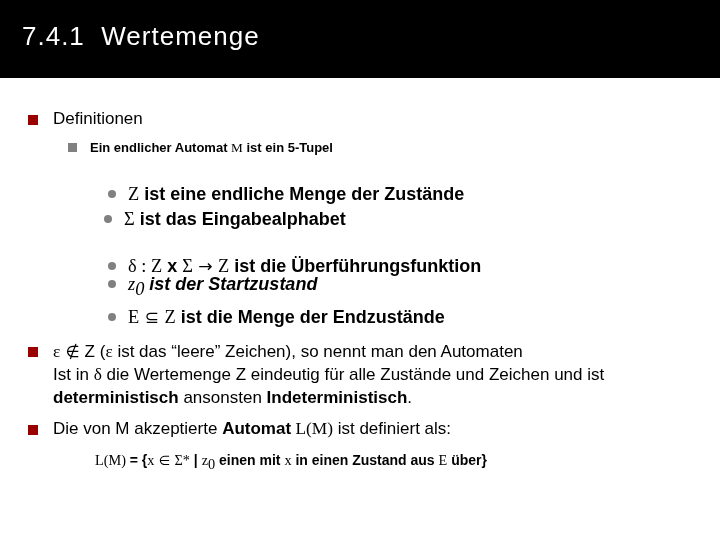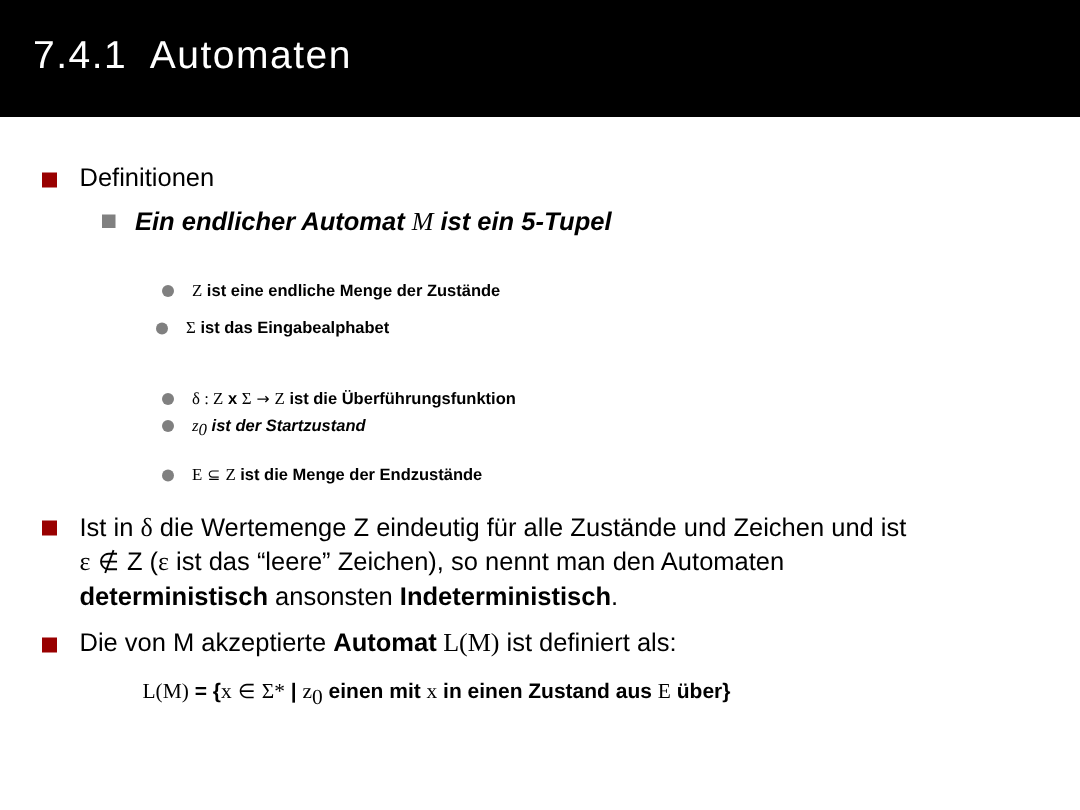--- a/index.html
+++ b/index.html
@@ -73,31 +73,30 @@
   .lvl1 {
     position: absolute;
     font-size: 17px;
     line-height: 22px;
   }
   .lvl1 .bullet-sq-red { left: -25px; top: 7px; }
 
   
   .lvl2 {
     position: absolute;
-    font-size: 17px;
+    font-size: 13px;
     font-weight: bold;
     line-height: 21px;
-    font-style: italic;
   }
   .lvl2 .bullet-sq-gray { left: -22px; top: 6px; }
 
   
   .lvl3 {
     position: absolute;
-    font-size: 11px;
+    font-size: 18px;
     font-weight: bold;
     line-height: 20px;
   }
   .lvl3 .bullet-dot-gray { left: -20px; top: 6px; }
 
   
   .m {
     font-family: "Liberation Serif", serif;
     font-weight: normal;
     font-size: 1.02em;
@@ -112,21 +111,21 @@
     font-size: 0.68em;
     vertical-align: baseline;
     position: relative;
     bottom: -0.28em;
   }
 </style>
 </head>
 <body>
 
 <div class="title-bar">
-  <div class="title-text">7.4.1  Automaten</div>
+  <div class="title-text">7.4.1  Wertemenge</div>
 </div>
 
 <div class="slide-body">
 
   <div class="lvl1" style="left:53px; top:30px; width:640px;">
     <span class="bullet-sq-red"></span>
     <span>Definitionen</span>
   </div>
 
   <div class="lvl2" style="left:90px; top:59px; width:600px;">
@@ -159,24 +158,24 @@
   </div>
 
   <div class="lvl3" style="left:128px; top:229px; width:560px;">
     <span class="bullet-dot-gray"></span>
     <span class="m">E</span><span class="sym"> ⊆ </span><span class="m">Z</span><span> ist die Menge der Endzustände</span>
   </div>
 
   <div class="lvl1" style="left:53px; top:262px; width:660px; line-height:23px;">
     <span class="bullet-sq-red"></span>
     <div>
-      <span>Ist in </span><span class="m">δ</span><span> die Wertemenge Z eindeutig für alle Zustände und Zeichen und ist</span>
+      <span class="m">ε</span><span class="sym"> ∉ </span><span>Z (</span><span class="m">ε</span><span> ist das “leere” Zeichen), so nennt man den Automaten</span>
     </div>
     <div>
-      <span class="m">ε</span><span class="sym"> ∉ </span><span>Z (</span><span class="m">ε</span><span> ist das “leere” Zeichen), so nennt man den Automaten</span>
+      <span>Ist in </span><span class="m">δ</span><span> die Wertemenge Z eindeutig für alle Zustände und Zeichen und ist</span>
     </div>
     <div>
       <span class="b">deterministisch</span><span> ansonsten </span><span class="b">Indeterministisch</span><span>.</span>
     </div>
   </div>
 
   <div class="lvl1" style="left:53px; top:340px; width:660px;">
     <span class="bullet-sq-red"></span>
     <span>Die von M akzeptierte </span><span class="b">Automat</span><span class="m"> L(M)</span><span> ist definiert als:</span>
   </div>

